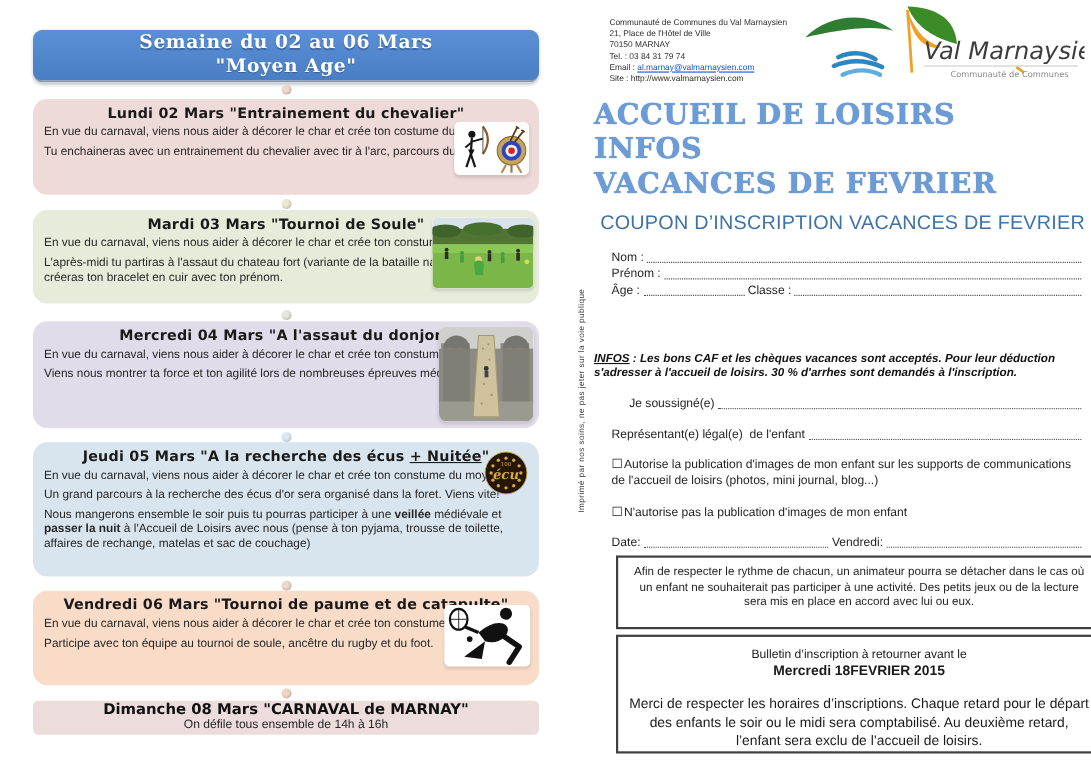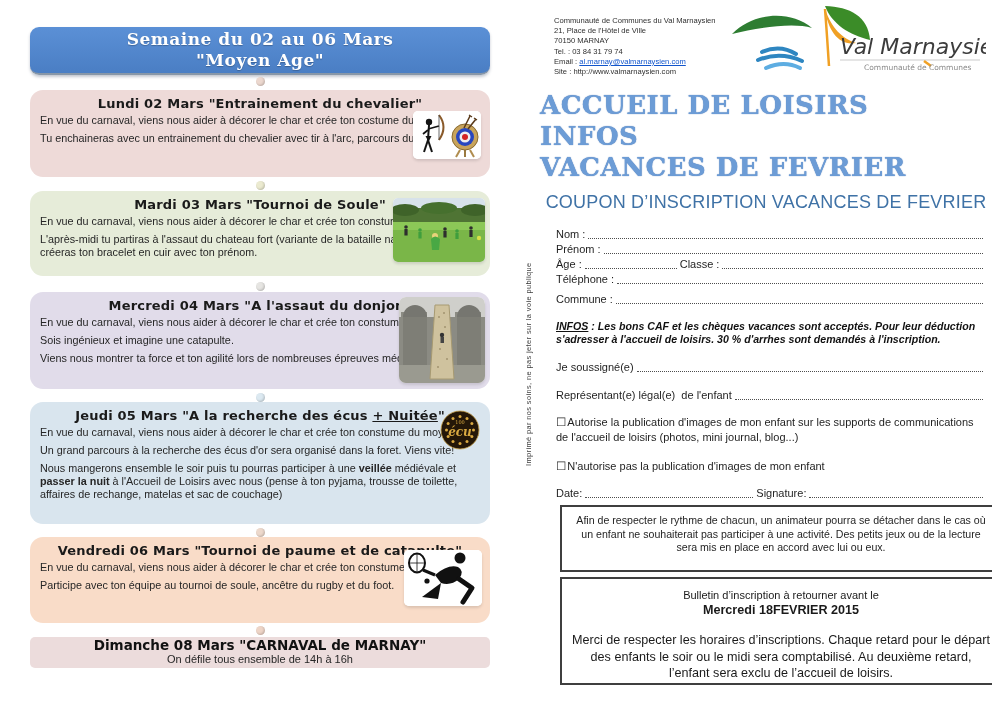--- a/index.html
+++ b/index.html
@@ -63,24 +63,24 @@
     text-shadow:0 0 1px #416fae;}
   .coupon-sub{position:absolute;left:0;top:192px;width:452px;text-align:center;
     font-size:18px;color:#3f72a6;letter-spacing:.2px;}
   .form-row{position:absolute;left:16px;right:6px;display:flex;align-items:flex-end;
     font-size:11px;line-height:13px;color:#1f1f1f;}
   .form-row .lbl{white-space:pre;text-align:center;}
   .dots{flex:1;border-bottom:1.6px dotted #4d4d4d;margin:0 3px 2px 3px;min-width:20px;}
   .dots-fixed{flex:none;width:92px;border-bottom:1.6px dotted #4d4d4d;margin:0 3px 2px 3px;}
   .dots-date{flex:none;width:168px;border-bottom:1.6px dotted #4d4d4d;margin:0 3px 2px 3px;}
   .r-nom{top:228px;} .r-prenom{top:243px;} .r-age{top:258px;} .r-tel{top:273px;} .r-commune{top:293px;}
-  .infos-par{position:absolute;left:16px;top:320px;width:422px;
+  .infos-par{position:absolute;left:0;top:320px;width:422px;
     font-size:10.6px;line-height:13px;font-weight:bold;font-style:italic;color:#111;}
   .infos-par .infos-lbl{text-decoration:underline;}
-  .r-soussigne{top:361px;} .r-representant{top:389px;}
+  .r-soussigne{top:361px;margin-left:16px;} .r-representant{top:389px;}
   .cb-row{position:absolute;left:16px;width:428px;font-size:11px;line-height:14.5px;color:#1f1f1f;}
   .cb1{top:415px;} .cb2{top:459px;}
   .cb-glyph{font-size:11.5px;margin-right:1px;}
   .r-date{top:487px;}
   .notice-box{position:absolute;left:20px;top:505px;width:418px;height:50px;
     border:2px solid #3f3f3f;padding:7px 10px 6px 10px;
     font-size:10.6px;line-height:13.6px;text-align:center;color:#1f1f1f;}
   .return-box{position:absolute;left:20px;top:577px;width:422px;height:91px;
     border:2px solid #3f3f3f;padding:9px 8px 4px 8px;text-align:center;color:#1a1a1a;}
   .return-box .rb-l1{font-size:11px;line-height:15px;}
@@ -166,21 +166,20 @@
         <circle cx="86" cy="40" r="2.2" fill="#d8e048"></circle>
       </svg>
     </div>
   </div>
 
   <div class="conn-dot dot3"></div>
 
   <div class="act-box box-mercredi">
     <div class="act-title">Mercredi 04 Mars "A l'assaut du donjon"</div>
     <p class="mr100">En vue du carnaval, viens nous aider à décorer le char et crée ton constume du moyen âge.</p>
-    <p class="mr100">Sois ingénieux et imagine une catapulte.</p>
     <p>Viens nous montrer ta force et ton agilité lors de nombreuses épreuves médiévales</p>
     <div class="act-img img-mercredi">
       <svg width="86" height="86" viewBox="0 0 86 86">
         <rect width="86" height="86" fill="#cfcfcb"></rect>
         <rect y="20" width="86" height="50" fill="#8b8b83"></rect>
         <g fill="#8b8b83">
           <rect x="2" y="15" width="6" height="6"></rect>
             <rect x="12" y="15" width="6" height="6"></rect>
           <rect x="22" y="15" width="6" height="6"></rect>
             <rect x="56" y="15" width="6" height="6"></rect>
@@ -310,28 +309,20 @@
   <div class="form-row r-prenom">
     <span class="lbl">Prénom :</span>
       <span class="dots"></span>
   </div>
   <div class="form-row r-age">
     <span class="lbl">Âge :</span>
       <span class="dots-fixed"></span>
       <span class="lbl">Classe :</span>
       <span class="dots"></span>
   </div>
-  <div class="form-row r-tel">
-    <span class="lbl">Téléphone :</span>
-      <span class="dots"></span>
-  </div>
-  <div class="form-row r-commune">
-    <span class="lbl">Commune :</span>
-      <span class="dots"></span>
-  </div>
 
   <div class="infos-par">
     <span class="infos-lbl">INFOS</span><span> : Les bons CAF et les chèques vacances sont acceptés. Pour leur déduction s'adresser à l'accueil de loisirs. 30 % d'arrhes sont demandés à l'inscription.</span>
   </div>
 
   <div class="form-row r-soussigne">
     <span class="lbl">Je soussigné(e)</span>
       <span class="dots"></span>
   </div>
   <div class="form-row r-representant">
@@ -342,21 +333,21 @@
   <div class="cb-row cb1">
     <span class="cb-glyph">☐</span><span>Autorise la publication d'images de mon enfant sur les supports de communications de l'accueil de loisirs (photos, mini journal, blog...)</span>
   </div>
   <div class="cb-row cb2">
     <span class="cb-glyph">☐</span><span>N'autorise pas la publication d'images de mon enfant</span>
   </div>
 
   <div class="form-row r-date">
     <span class="lbl">Date:</span>
       <span class="dots-date"></span>
-      <span class="lbl">Signature:</span>
+      <span class="lbl">Vendredi:</span>
       <span class="dots"></span>
   </div>
 
   <div class="notice-box">
     <span>Afin de respecter le rythme de chacun, un animateur pourra se détacher dans le cas où un enfant ne souhaiterait pas participer à une activité. Des petits jeux ou de la lecture sera mis en place en accord avec lui ou eux.</span>
   </div>
 
   <div class="return-box">
     <div class="rb-l1">Bulletin d’inscription à retourner avant le</div>
     <div class="rb-l2">Mercredi 18FEVRIER 2015</div>

